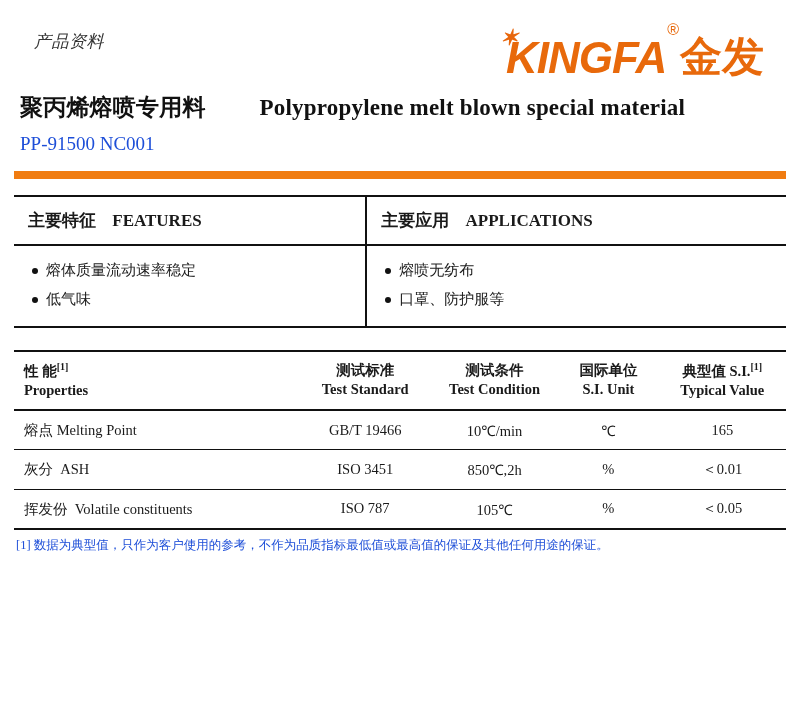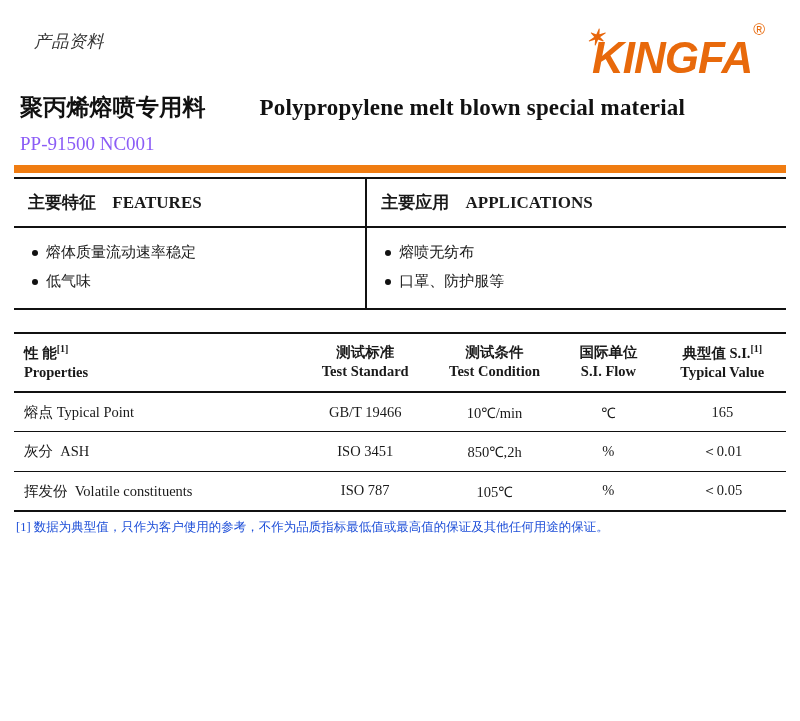--- a/index.html
+++ b/index.html
@@ -94,39 +94,39 @@
     color: #111;
     margin-bottom: 10px;
     letter-spacing: 0.2px;
   }
   .title-main .en {
     font-weight: bold;
     margin-left: 48px;
   }
   .title-code {
     font-size: 19px;
-    color: #8b5cf6;
-    margin-bottom: 10px;
+    color: #1d4ed8;
+    margin-bottom: 16px;
   }
 
   
   .orange-bar {
     height: 8px;
     background: #f07c11;
     margin: 8px 0 0 0;
   }
 
   
   table {
     border-collapse: collapse;
     width: 100%;
     table-layout: fixed;
   }
   .features-table {
-    margin-top: 4px;
+    margin-top: 16px;
     border-top: 2px solid #111;
     border-bottom: 2px solid #111;
   }
   .features-table td {
     vertical-align: top;
     padding: 0;
   }
   .features-table td.col-left {
     width: 45.5%;
     border-right: 2px solid #111;
@@ -214,20 +214,21 @@
 <body>
 
 <div class="page">
 
   <div class="header">
     <div class="doc-kicker">产品资料</div>
     <div class="logo">
       <span class="logo-kingfa">
         <span class="logo-mark"><span class="logo-star">✶</span></span><span>KINGFA</span></span>
         <span class="logo-reg">®</span>
+        <span class="logo-cn">金发</span>
     </div>
   </div>
 
   <div class="title-block">
     <div class="title-main">
       <span>聚丙烯熔喷专用料</span>
       <span class="en">Polypropylene melt blown special material</span>
     </div>
     <div class="title-code">PP-91500 NC001</div>
   </div>
@@ -279,31 +280,31 @@
           <th>
             <span class="hdr-cn">测试标准</span>
             <span class="hdr-en">Test Standard</span>
           </th>
           <th>
             <span class="hdr-cn">测试条件</span>
             <span class="hdr-en">Test Condition</span>
           </th>
           <th>
             <span class="hdr-cn">国际单位</span>
-            <span class="hdr-en">S.I. Flow</span>
+            <span class="hdr-en">S.I. Unit</span>
           </th>
           <th>
             <span class="hdr-cn"><span>典型值 S.I.</span><span class="sup">[1]</span></span>
             <span class="hdr-en">Typical Value</span>
           </th>
         </tr>
       </thead>
       <tbody>
         <tr>
-          <td class="name"><span>熔点</span> <span>Typical Point</span></td>
+          <td class="name"><span>熔点</span> <span>Melting Point</span></td>
           <td class="c">GB/T 19466</td>
           <td class="c">10℃/min</td>
           <td class="c">℃</td>
           <td class="c">165</td>
         </tr>
         <tr>
           <td class="name"><span>灰分</span>&nbsp; <span>ASH</span></td>
           <td class="c">ISO 3451</td>
           <td class="c">850℃,2h</td>
           <td class="c">%</td>

